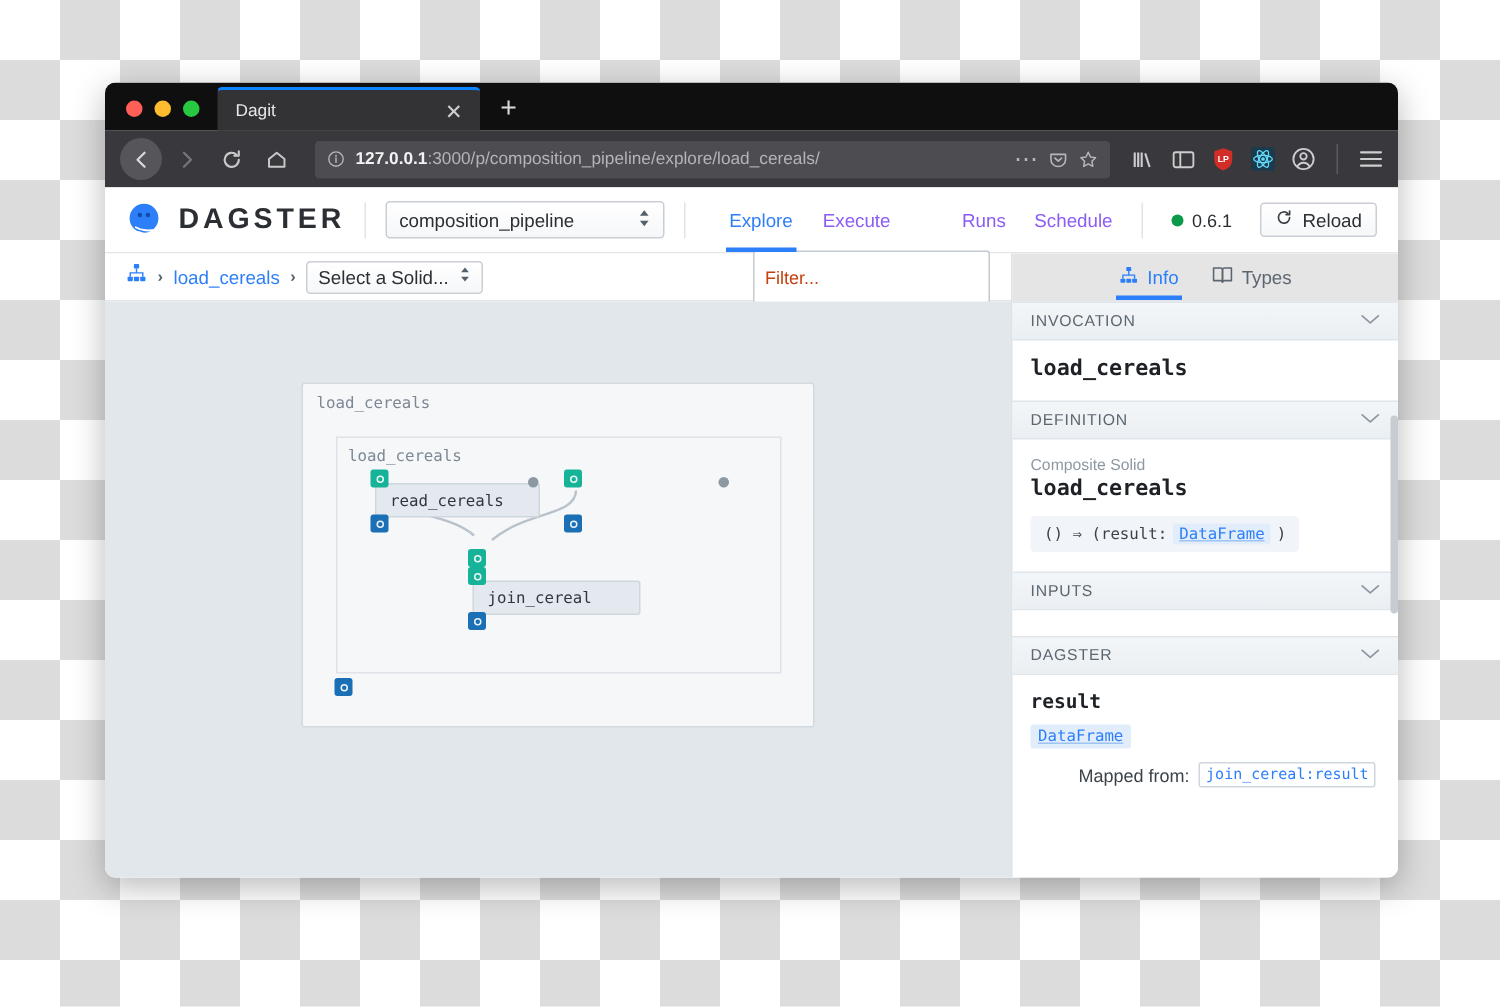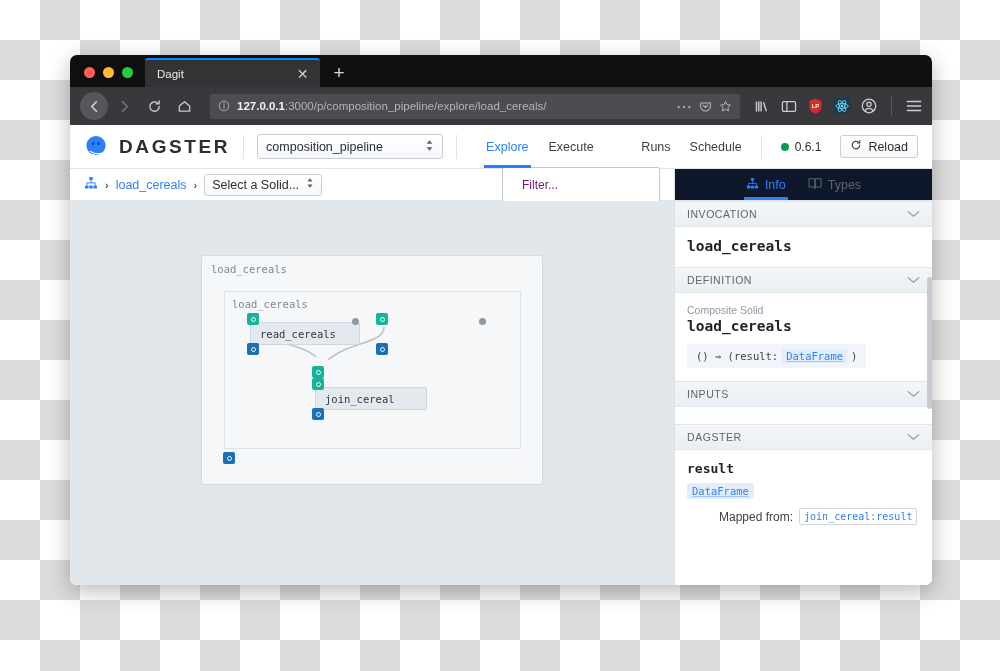--- a/index.html
+++ b/index.html
@@ -132,21 +132,21 @@
     border: 1px solid #c9ced4; border-radius: 3px;
     background: linear-gradient(#ffffff, #f6f7f9);
     display: flex; align-items: center;
     padding: 0 8px;
     font-size: 12.5px; color: #2b2f33;
     gap: 6px;
   }
   .pipeline-select .lbl { flex: 1; }
   .nav-links { display: flex; align-items: center; gap: 20px; margin-left: 16px; height: 100%; }
   .nav-link {
-    font-size: 12.5px; color: #404040; height: 100%;
+    font-size: 12.5px; color: #8b5cf6; height: 100%;
     display: flex; align-items: center; position: relative;
   }
   .nav-link.active { color: #2d7ff9; }
   .nav-link.active::after {
     content: ""; position: absolute; left: -2px; right: -2px; bottom: 0;
     height: 3px; background: #2d7ff9;
   }
   .appbar-right { margin-left: auto; display: flex; align-items: center; gap: 19px; }
   .version { display: flex; align-items: center; gap: 6px; font-size: 12px; color: #2b2f33; }
   .version .gdot { width: 8px; height: 8px; border-radius: 50%; background: #0a9a4a; }
@@ -174,22 +174,22 @@
     background: linear-gradient(#ffffff,#f6f7f9);
     display: flex; align-items: center; padding: 0 7px; gap: 7px;
     font-size: 12.5px; color: #2b2f33;
   }
   .filter-box {
     margin-left: auto;
     width: 158px; height: 36px;
     border: 1px solid #c3c9d0; border-radius: 2px;
     background: #fff;
     display: flex; align-items: center;
-    padding: 0 19px;
-    font-size: 12px; color: #701a75;
+    padding: 0 7px;
+    font-size: 12px; color: #c2410c;
   }
 
   
   .canvas {
     flex: 1; background: #e2e7eb; position: relative; overflow: hidden;
   }
   .graph-root {
     position: absolute; left: 131px; top: 54px;
     width: 342px; height: 230px;
     background: #f5f7f9;
@@ -249,21 +249,21 @@
     border-left: 1px solid #dde2e7;
     background: #fff;
     display: flex; flex-direction: column;
     position: relative;
   }
   .sb-tabs {
     height: 32px;
     display: flex; align-items: stretch; justify-content: center;
     gap: 18px;
     border-bottom: 1px solid #e2e6ea;
-    background: #0f172a;
+    background: #e5e5e5;
     text-align: center;
   }
   .sb-tab {
     display: flex; align-items: center; gap: 6px;
     font-size: 12.5px; color: #5c6670;
     position: relative; padding: 0 2px;
   }
   .sb-tab.active { color: #2d7ff9; }
   .sb-tab.active::after {
     content: ""; position: absolute; left: 0; right: 0; bottom: 0;

